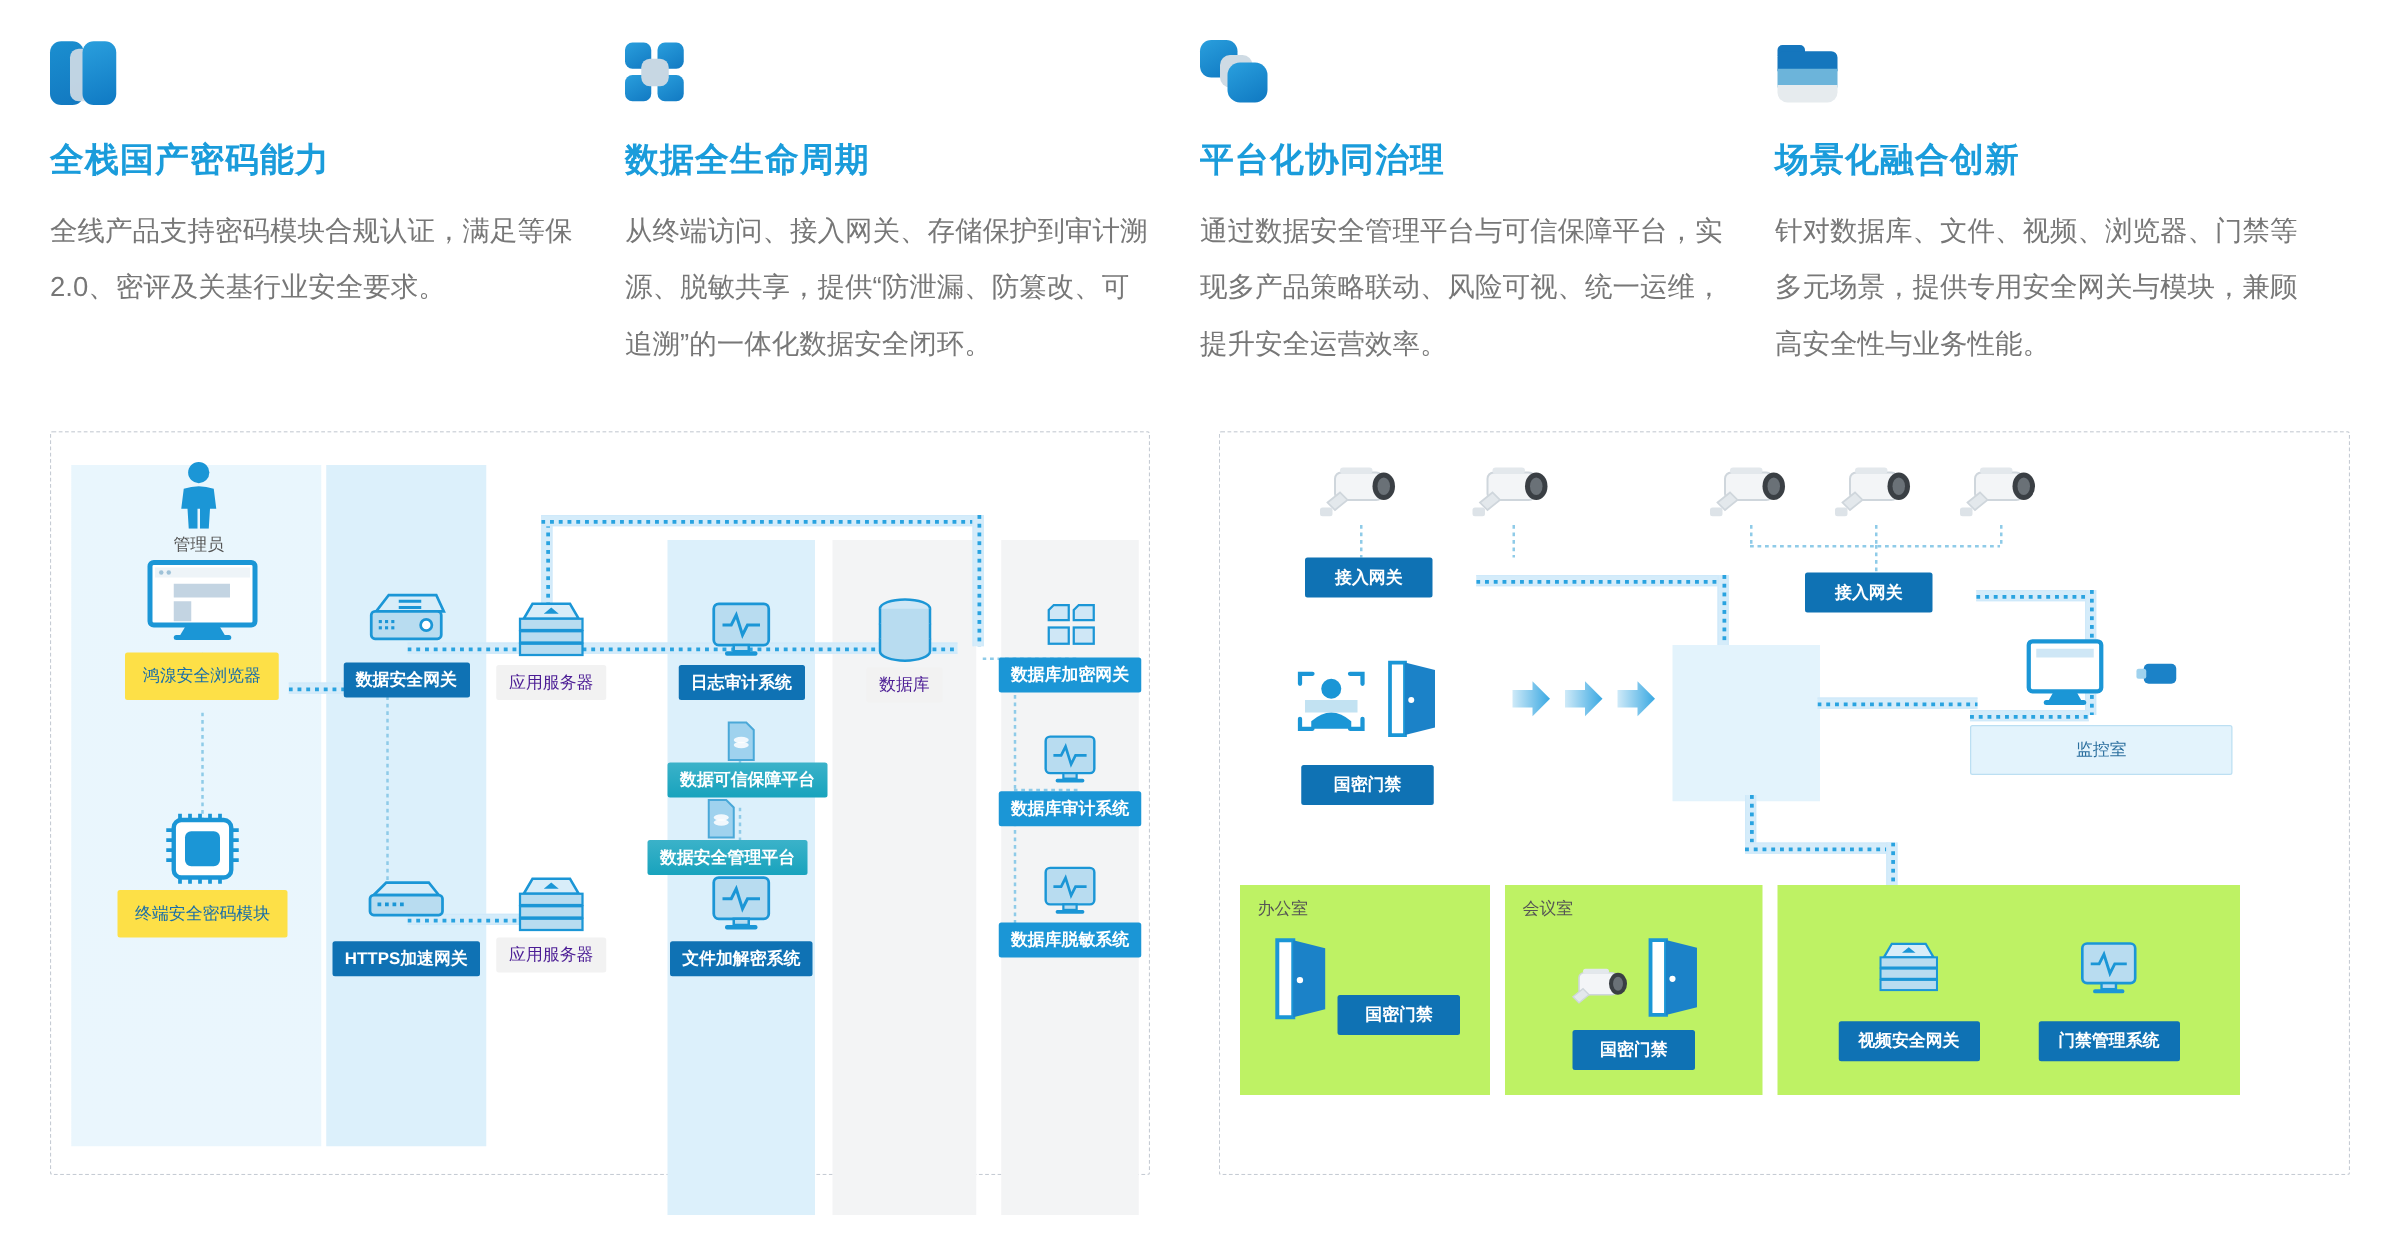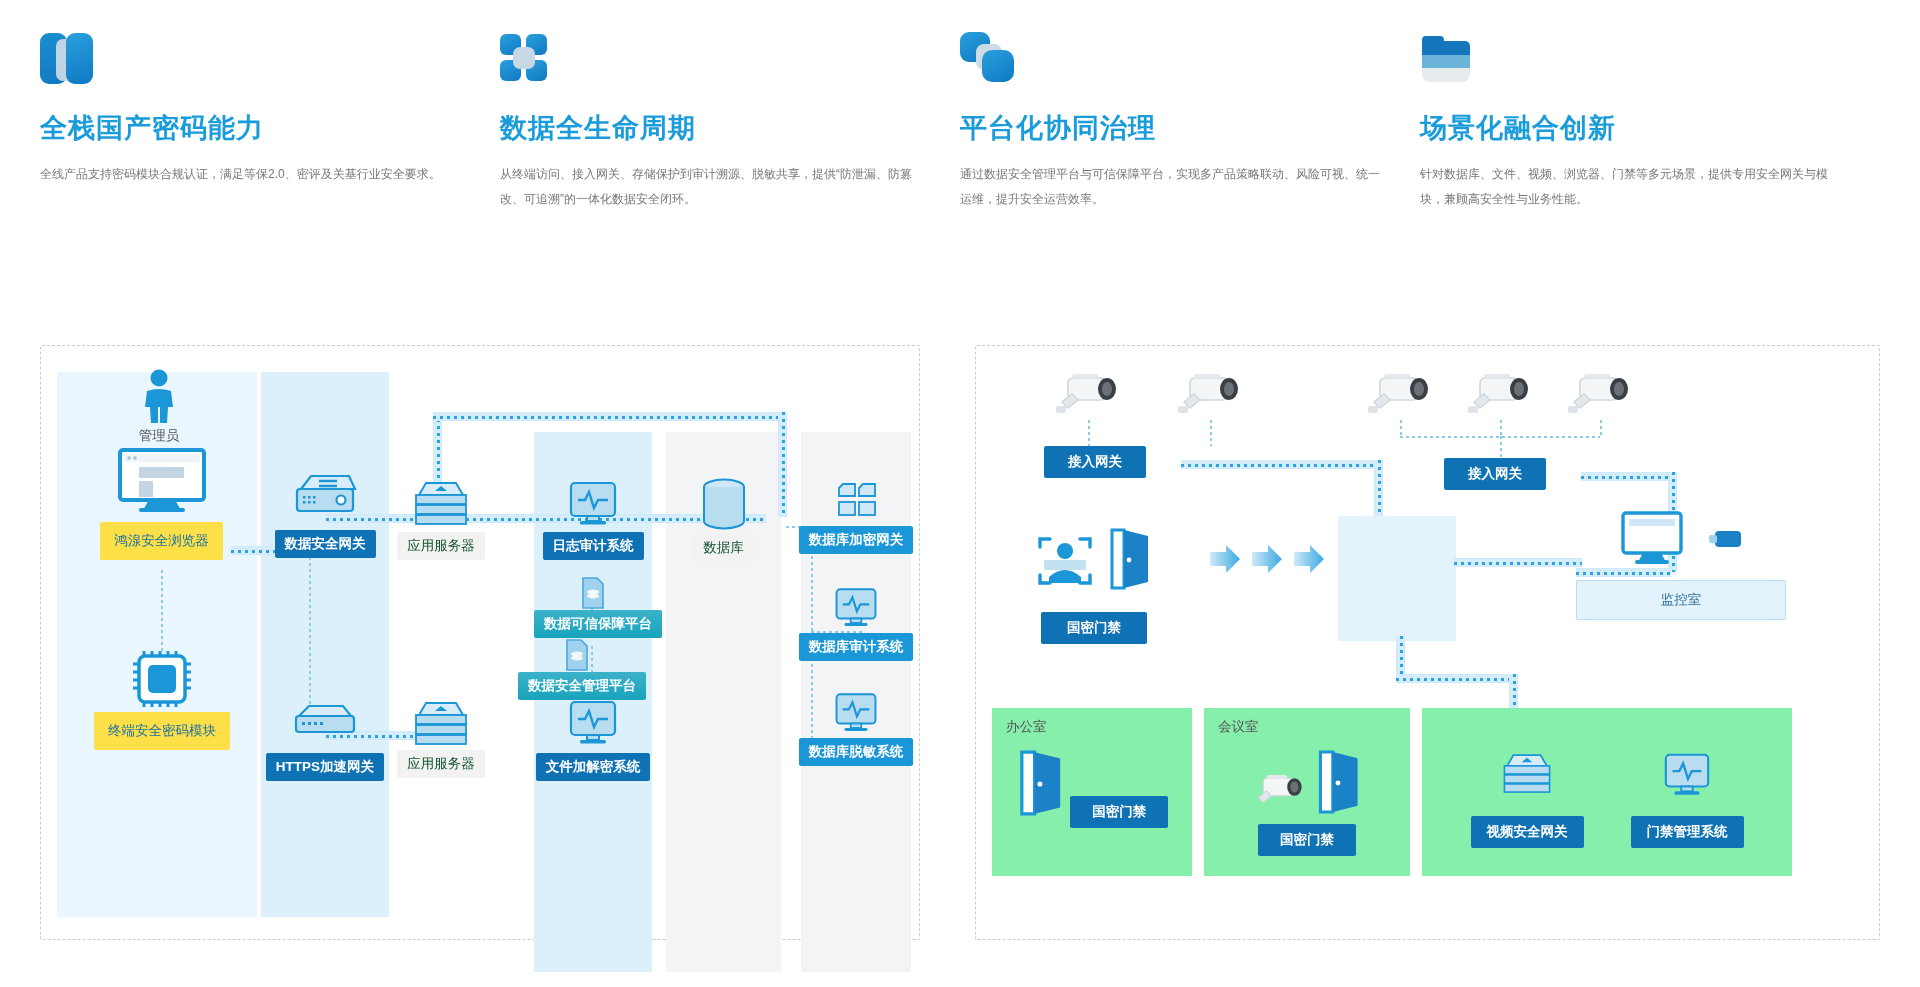--- a/index.html
+++ b/index.html
@@ -14,21 +14,21 @@
   }
 
   
   .features { display:flex; padding:30px 40px 0 40px; }
   .feature { width:480px; padding-right:36px; }
   .feat-icon { width:60px; height:58px; position:relative; margin-bottom:22px; }
   .feat-title {
     font-size:27px; font-weight:bold; color:#1a9cdb;
     letter-spacing:1px; margin-bottom:16px;
   }
-  .feat-desc { font-size:12px; line-height:2.05; color:#777; }
+  .feat-desc { font-size:22px; line-height:2.05; color:#777; }
 
   
   .ic1 .s1 { position:absolute; left:0; top:3px; width:27px; height:51px; border-radius:9px;
              background:linear-gradient(160deg,#1b8fd0,#1278c0); }
   .ic1 .s2 { position:absolute; left:16px; top:9px; width:22px; height:42px; border-radius:7px;
              background:#d3dde5; opacity:.9; }
   .ic1 .s3 { position:absolute; left:26px; top:3px; width:27px; height:51px; border-radius:9px;
              background:linear-gradient(160deg,#2a9fdd,#0f79c3); }
 
   
@@ -74,21 +74,21 @@
 
   .node { position:absolute; text-align:center; }
   .node-label {
     font-size:13.5px; line-height:1.2; white-space:nowrap; display:inline-block;
     padding:6px 10px; border-radius:2px;
   }
   .lbl-dark { background:#0f72b4; color:#fff; font-weight:bold; }
   .lbl-mid  { background:#1b96d6; color:#fff; font-weight:bold; }
   .lbl-teal { background:linear-gradient(180deg,#3bb2c9,#18a3bd); color:#fff; font-weight:bold; }
   .lbl-soft { background:#fde047; color:#1a6ea8; }
-  .lbl-grey { background:#f2f2f2; color:#14532d; }
+  .lbl-grey { background:#f2f2f2; color:#4c1d95; }
   .lbl-outline { background:#e3f3fc; color:#2b6f9e; border:1px solid #bcdff2; }
 
   .icon-box { display:flex; align-items:center; justify-content:center; }
 
   
   .conn { position:absolute; }
   .conn-h {
     height:9px; background:#d5ecfa;
     border-top:1px solid #cfe9fa; border-bottom:1px solid #cfe9fa;
   }
@@ -107,21 +107,21 @@
     background-size:3px 7px;
   }
   .dotv { position:absolute; width:2px;
           background-image:linear-gradient(180deg,#8fcbe8 50%,transparent 0);
           background-size:2px 6px; }
   .doth { position:absolute; height:2px;
           background-image:linear-gradient(90deg,#8fcbe8 50%,transparent 0);
           background-size:6px 2px; }
 
   
-  .room { position:absolute; background:#86efac; }
+  .room { position:absolute; background:#bef264; }
   .room-title { position:absolute; left:14px; top:10px; font-size:13.5px; color:#555; }
 
   .arrowchain { position:absolute; display:flex; gap:8px; align-items:center; }
   .arrow { width:34px; height:34px; }
 </style>
 </head>
 <body>
 
 <div class="features">
 

